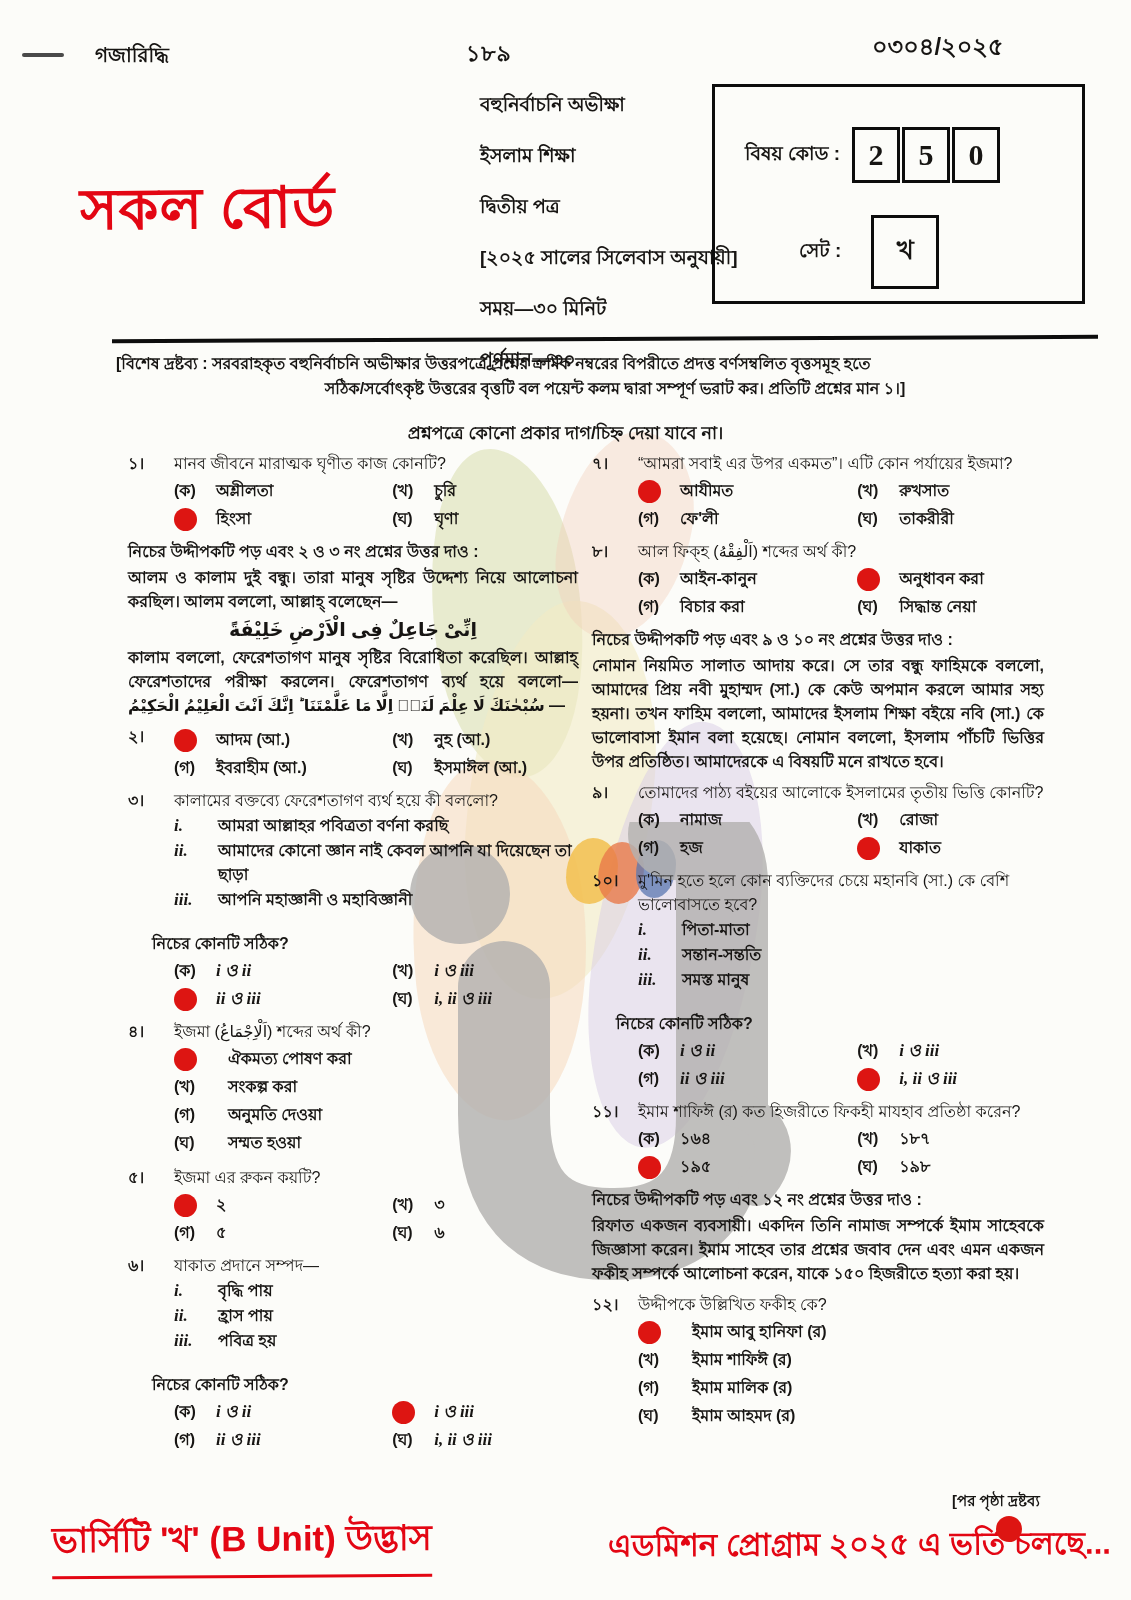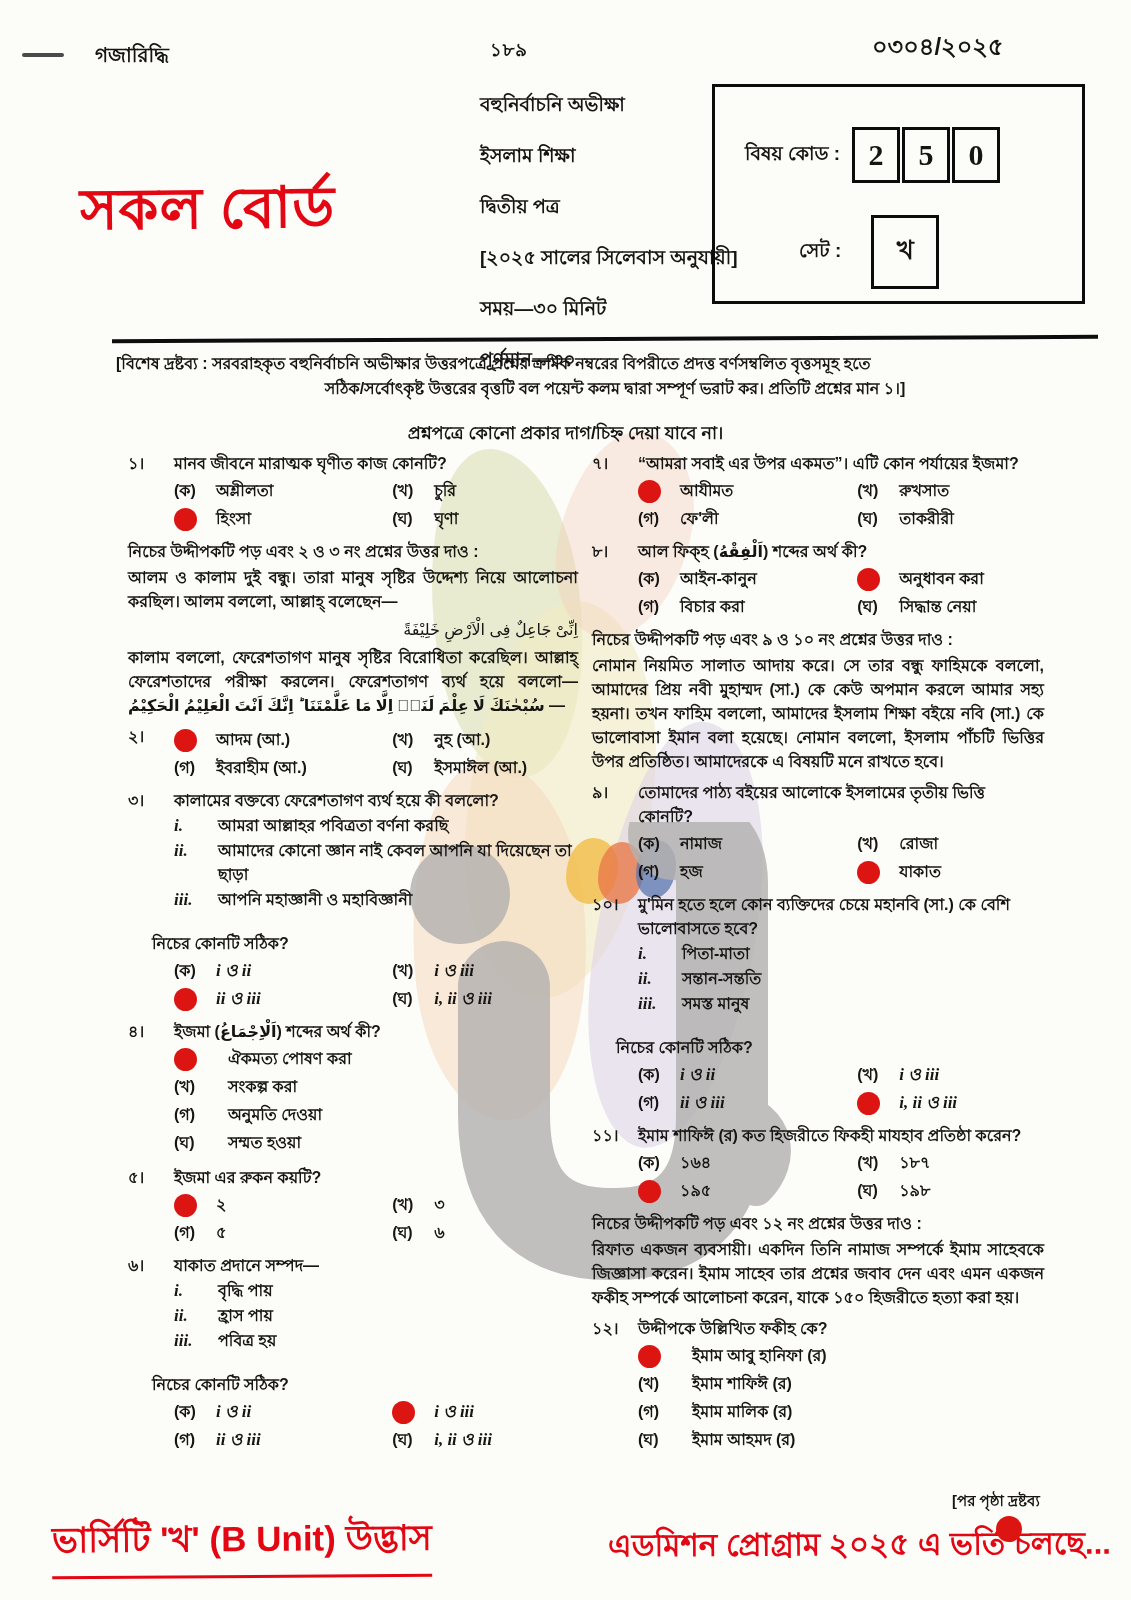--- a/index.html
+++ b/index.html
@@ -19,21 +19,21 @@
     color:var(--ink);
   }
   .layer{position:absolute;inset:0;}
   #watermarks{z-index:1;}
   #content-layer{z-index:2;}
   
   .wm-blob{position:absolute;border-radius:52% 48% 55% 45% / 60% 42% 58% 40%;}
   
   .corner-dash{position:absolute;left:22px;top:53px;width:42px;height:4px;background:#4a4a4a;border-radius:2px;}
   .corner-mark{position:absolute;left:95px;top:40px;font-size:20px;font-weight:700;text-align:right;}
-  .page-number{position:absolute;left:490px;top:36px;font-size:18px;font-weight:700;letter-spacing:1px;}
+  .page-number{position:absolute;left:466px;top:36px;font-size:22px;font-weight:700;letter-spacing:1px;}
   .paper-code{position:absolute;left:872px;top:28px;font-size:24px;font-weight:700;}
   .board-label{
     position:absolute;left:80px;top:165px;
     font-size:57px;font-weight:700;color:var(--brand-red);
     letter-spacing:1px;transform:rotate(-0.6deg);
   }
   .exam-meta{position:absolute;left:480px;top:90px;width:230px;}
   .exam-meta div{font-size:19px;font-weight:700;margin-bottom:19px;white-space:nowrap;}
   .exam-meta .gap-above{margin-top:3px;}
   .code-box{
@@ -60,38 +60,38 @@
   .notice .l2{text-align:center;}
   .no-marks{position:absolute;left:0;top:420px;width:1131px;text-align:center;font-size:17.5px;font-weight:700;}
   
   .col{position:absolute;top:452px;font-size:16px;line-height:24px;font-weight:600;}
   #col-left{left:128px;width:450px;}
   #col-right{left:592px;width:452px;}
   .qblock{margin-bottom:7px;}
   .qrow{display:flex;}
   .qno{flex:0 0 46px;font-weight:700;}
   .qbody{flex:1;}
-  .qtext{font-weight:700;text-align:left;}
+  .qtext{font-weight:400;text-align:left;}
   .opts2{display:grid;grid-template-columns:54% 46%;row-gap:2px;margin-top:3px;}
   .opts1{display:block;margin-top:3px;}
   .opt{display:flex;align-items:flex-start;min-height:26px;}
   .opts1 .opt{margin-bottom:2px;gap:12px;}
   .opt-marker{flex:0 0 42px;font-weight:700;}
   .answer-dot{
     flex:0 0 23px;width:23px;height:23px;border-radius:50%;
     background:var(--red);margin:1px 19px 0 0;
   }
   .opt-label{font-weight:600;}
   .italic-label{font-style:italic;font-family:"Liberation Serif","DejaVu Serif",serif;font-size:17px;}
   .roman-item{display:flex;margin-top:1px;}
   .roman-n{flex:0 0 44px;font-style:italic;font-family:"Liberation Serif","DejaVu Serif",serif;font-weight:700;font-size:17px;}
   .followup{font-weight:700;margin:20px 0 1px -22px;}
   .stim-head{font-weight:700;margin-bottom:2px;}
   .stim-para{text-align:justify;font-weight:600;margin-bottom:4px;}
-  .stim-para.arabic{font-weight:400;font-size:16px;direction:rtl;text-align:right;}
+  .stim-para.arabic{font-weight:700;font-size:19px;direction:rtl;text-align:center;}
   
   .next-page{position:absolute;left:952px;top:1489px;font-size:15px;font-weight:700;}
   .footer-left{
     position:absolute;left:52px;top:1512px;
     font-size:35px;font-weight:700;color:var(--brand-red);
     border-bottom:3px solid var(--brand-red);padding-bottom:4px;transform:rotate(-0.4deg);
   }
   .footer-right{
     position:absolute;left:608px;top:1520px;
     font-size:31px;font-weight:700;color:var(--brand-red);transform:rotate(-0.3deg);

